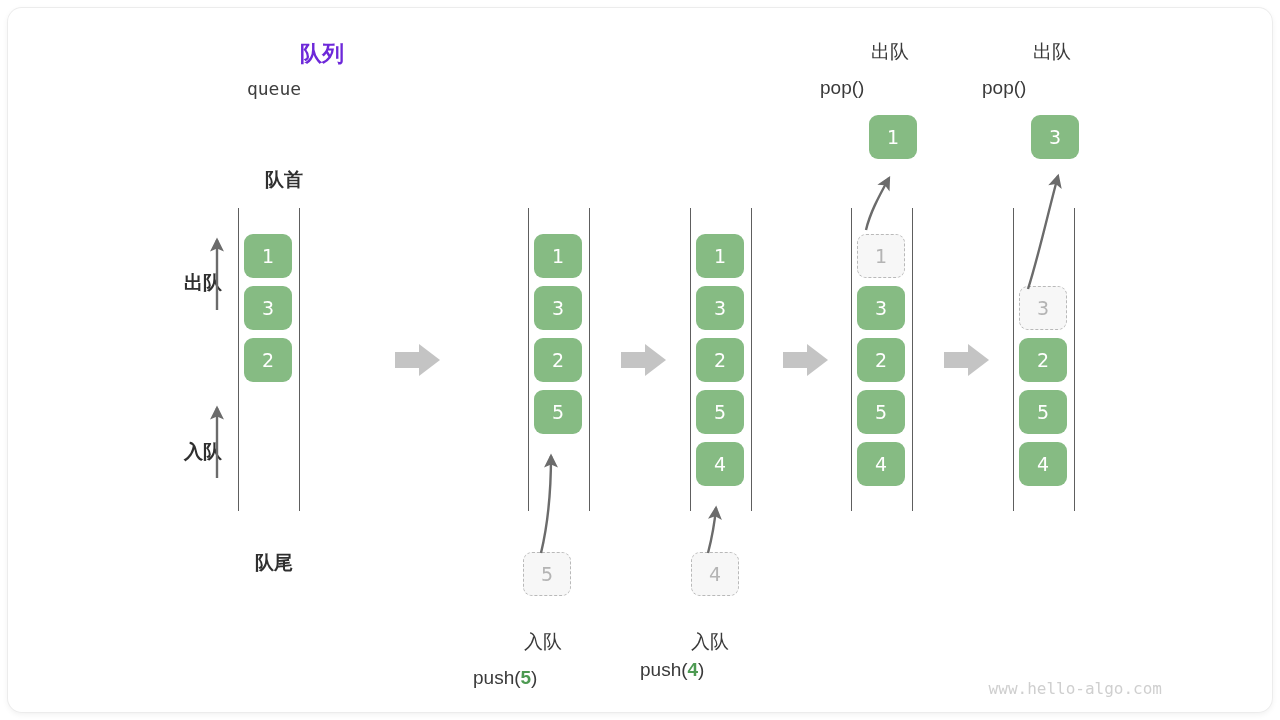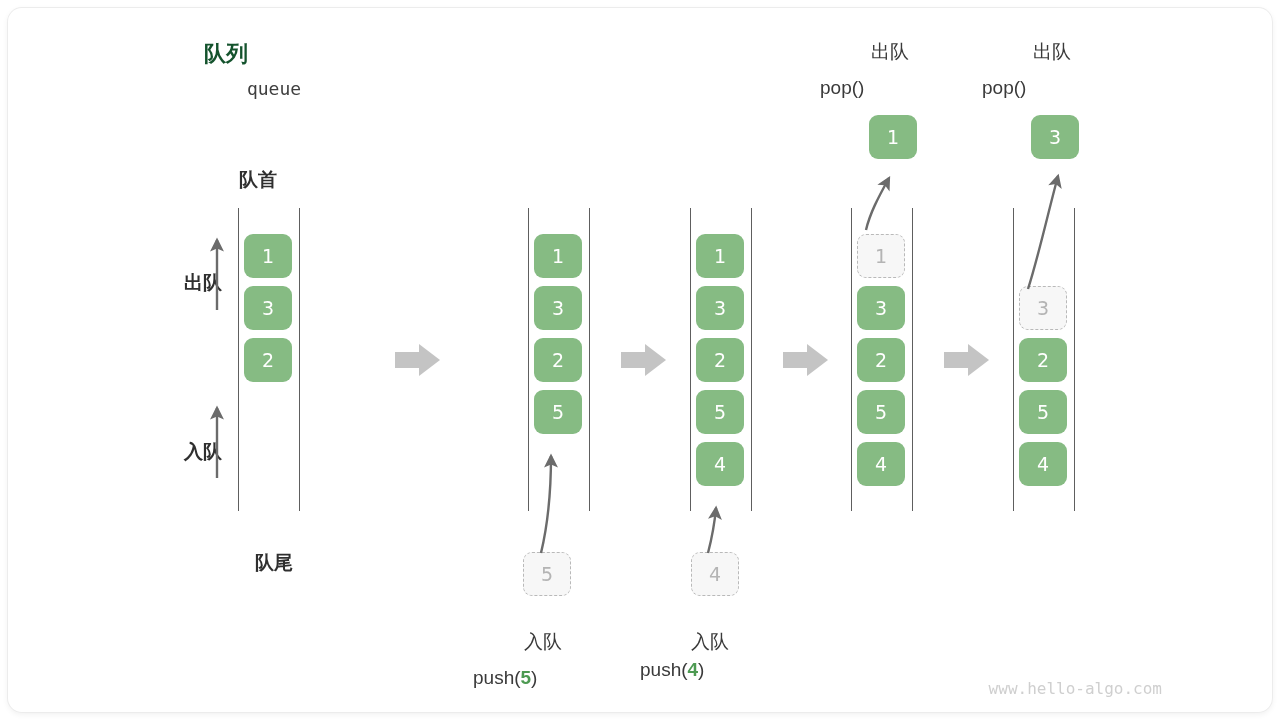--- a/index.html
+++ b/index.html
@@ -11,22 +11,22 @@
     position:absolute;left:8px;top:8px;width:1264px;height:704px;
     background:#ffffff;border-radius:14px;
     box-shadow:0 0 0 1px #ececec, 0 2px 6px rgba(0,0,0,.07);
     overflow:hidden;
   }
 
   
   .t{position:absolute;white-space:pre;line-height:1.25;}
   .title-cn{
     font-family:Liberation Sans, sans-serif;
-    font-weight:bold;font-size:22px;color:#14532d;
-    text-align:left;
+    font-weight:bold;font-size:22px;color:#6d28d9;
+    text-align:right;
   }
   .title-en{
     font-family:"DejaVu Sans Mono","Liberation Mono",monospace;
     font-size:18px;color:#3f3f3f;text-align:center;
   }
   .lbl-bold{
     font-weight:bold;font-size:19px;color:#2f2f2f;text-align:center;
   }
   .op-cn{
     font-size:19px;color:#3a3a3a;text-align:center;
@@ -61,21 +61,21 @@
   svg.overlay{position:absolute;left:0;top:0;width:1264px;height:704px;pointer-events:none;}
 </style>
 </head>
 <body>
 
 <div id="card">
 
   <div class="t title-cn" style="left:196px;top:32px;width:140px;">队列</div>
   <div class="t title-en" style="left:196px;top:70px;width:140px;">queue</div>
 
-  <div class="t lbl-bold" style="left:180px;top:160px;width:140px;">队首</div>
+  <div class="t lbl-bold" style="left:206px;top:160px;width:140px;">队首</div>
   <div class="t lbl-bold" style="left:196px;top:543px;width:140px;">队尾</div>
 
   <div class="t lbl-bold" style="left:136px;top:263px;width:78px;text-align:right;">出队</div>
   <div class="t lbl-bold" style="left:136px;top:432px;width:78px;text-align:right;">入队</div>
 
   <div class="t op-cn" style="left:812px;top:32px;width:140px;">出队</div>
   <div class="t op-code" style="left:812px;top:68px;width:140px;"><span>pop(</span><span class="arg"></span><span>)</span></div>
 
   <div class="t op-cn" style="left:974px;top:32px;width:140px;">出队</div>
   <div class="t op-code" style="left:974px;top:68px;width:140px;"><span>pop(</span><span class="arg"></span><span>)</span></div>

